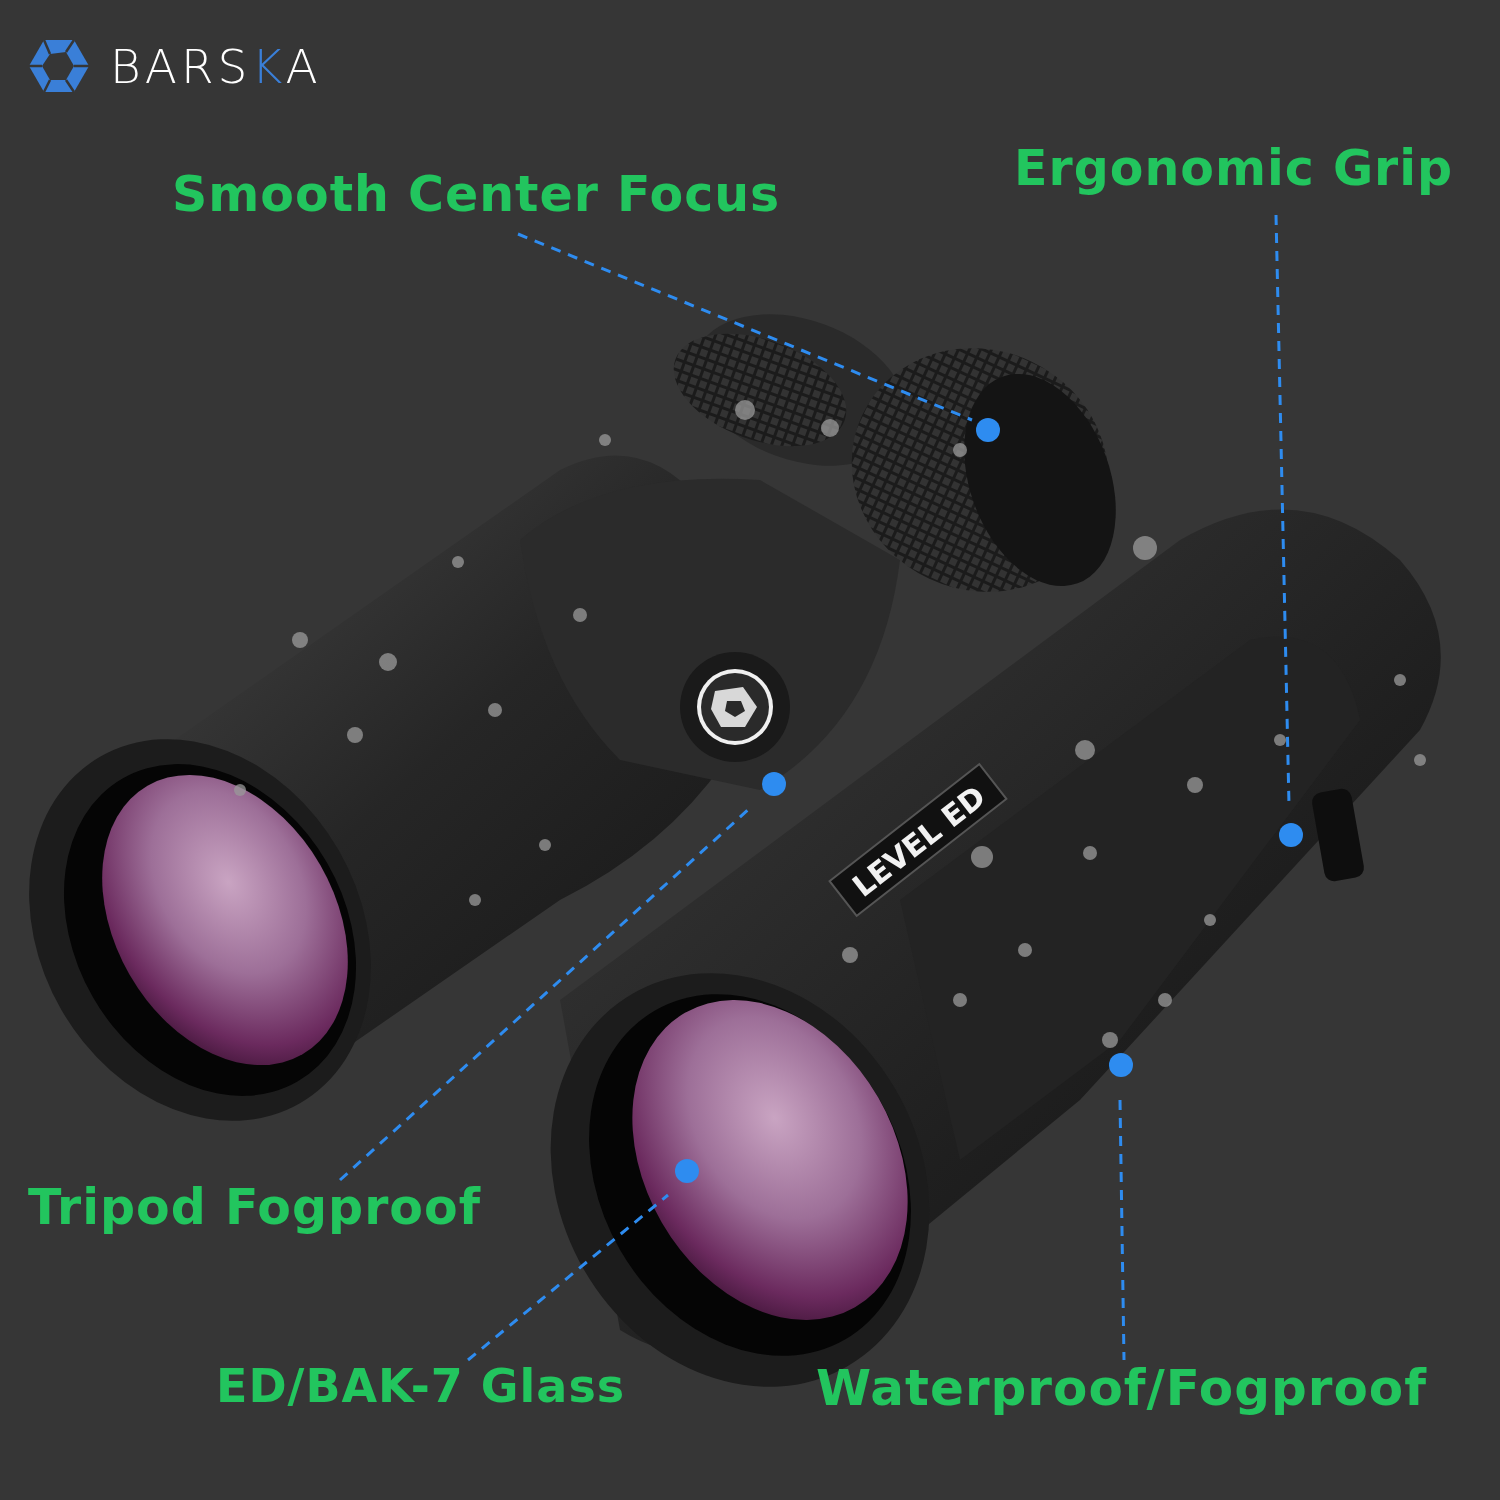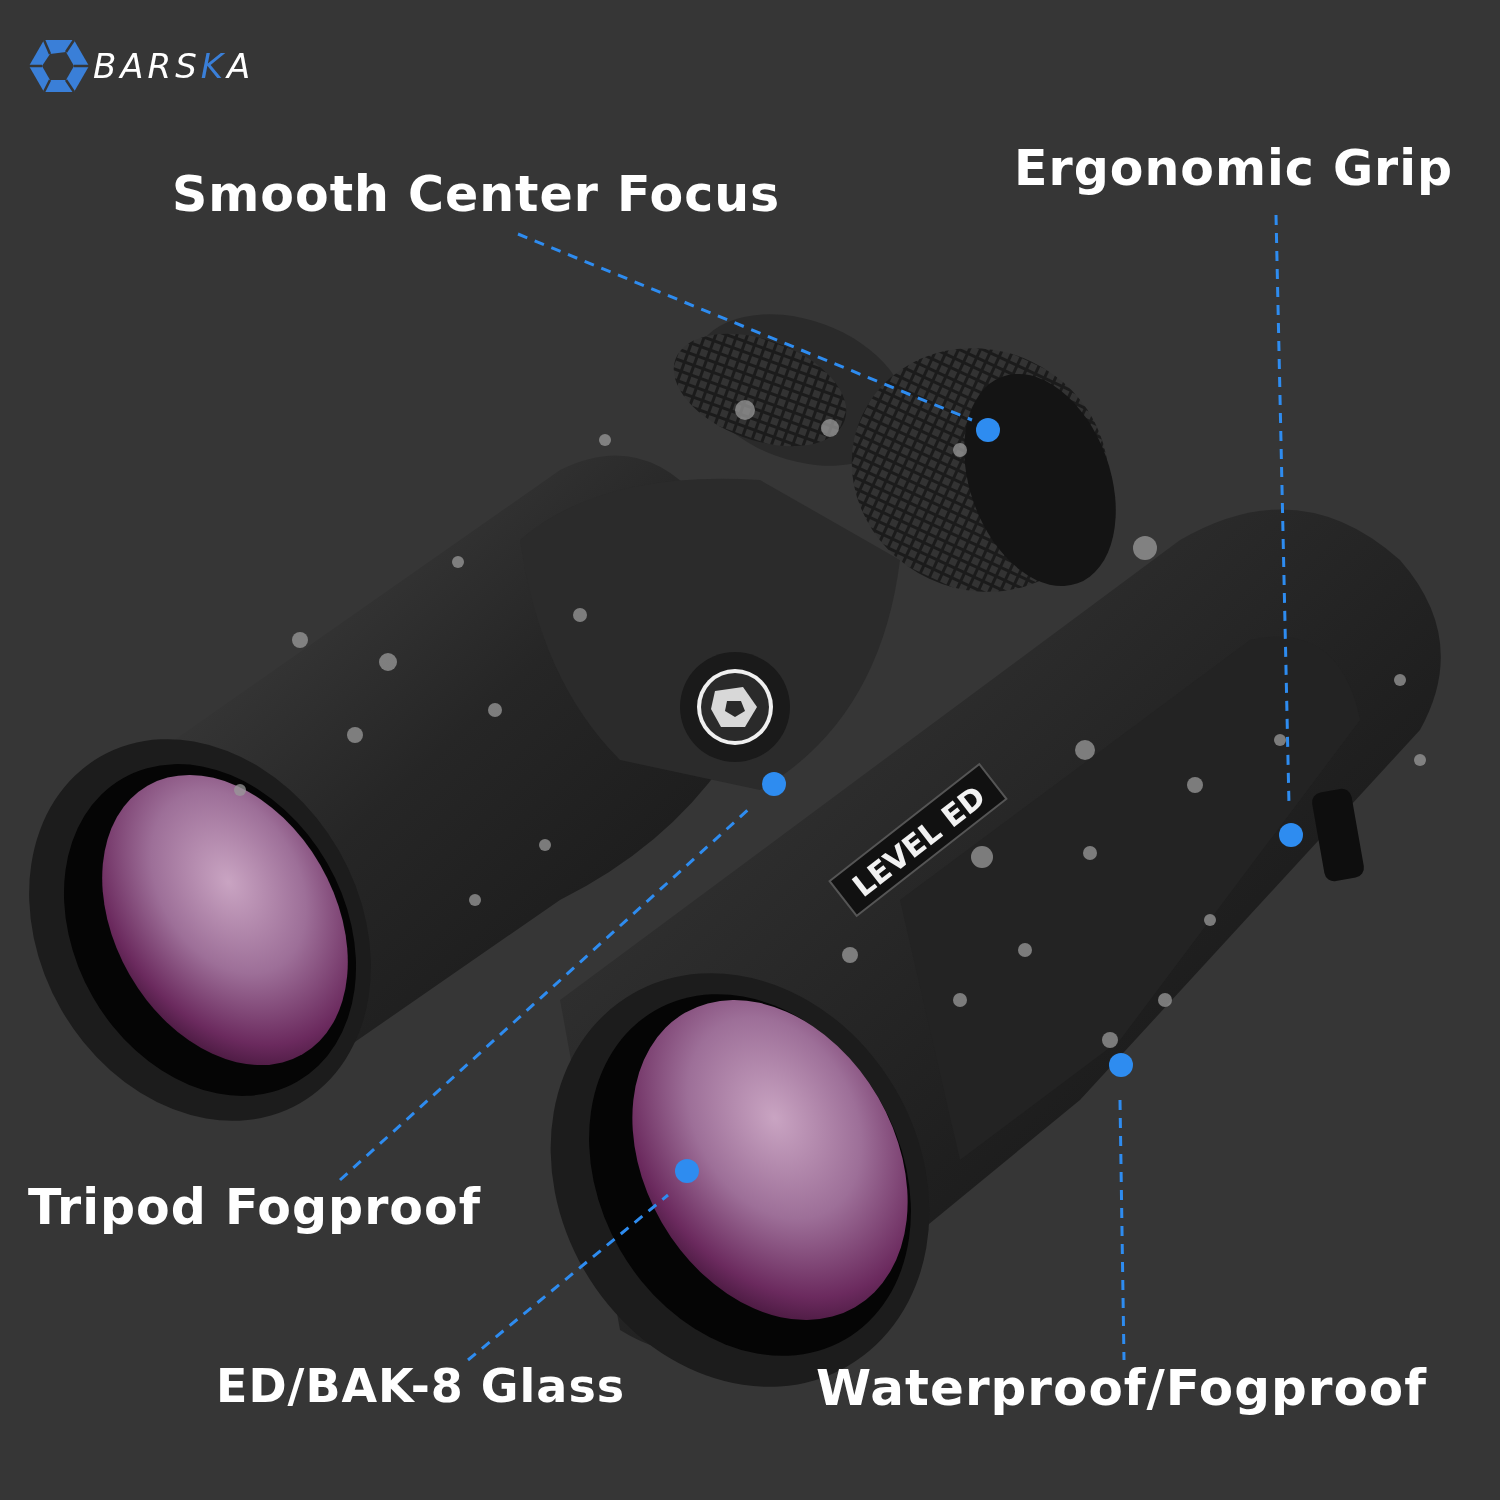--- a/index.html
+++ b/index.html
@@ -1,20 +1,20 @@
 <!DOCTYPE html>
 <html><head>
 <meta charset="utf-8">
 <style>
   html, body { margin:0; padding:0; }
   body { width:1500px; height:1500px; background:#363636; position:relative; overflow:hidden; font-family:"DejaVu Sans", sans-serif; }
   .logo { position:absolute; left:28px; top:38px; height:56px; display:flex; align-items:center; }
-  .logo-text { font-family:"DejaVu Sans", sans-serif; font-weight:300; font-size:34px; color:#ffffff; letter-spacing:4px; margin-left:3px; line-height:1;font-style:italic; }
+  .logo-text { font-family:"DejaVu Sans", sans-serif; font-weight:300; font-size:47px; color:#ffffff; letter-spacing:4px; margin-left:20px; line-height:1; }
   .logo-text .k { color:#3a7fd8; }
-  .label { position:absolute; font-family:"DejaVu Sans", sans-serif; font-weight:bold; color:#ffffff; font-size:49px; white-space:nowrap; line-height:1; letter-spacing:1px; }
+  .label { position:absolute; font-family:"DejaVu Sans", sans-serif; font-weight:bold; color:#22c55e; font-size:49px; white-space:nowrap; line-height:1; letter-spacing:1px; }
   #lbl-focus { left:172px; top:170px; }
   #lbl-grip { left:1014px; top:144px; }
   #lbl-tripod { left:28px; top:1183px; }
   #lbl-glass { left:216px; top:1363px; font-size:46px; }
   #lbl-water { left:816px; top:1363px; font-size:50px; }
   .art { position:absolute; left:0; top:0; width:1500px; height:1500px; }
 </style>
 </head>
 <body>
 
@@ -142,14 +142,14 @@
     <circle cx="1291" cy="835" r="12"></circle>
     <circle cx="774" cy="784" r="12"></circle>
     <circle cx="687" cy="1171" r="12"></circle>
     <circle cx="1121" cy="1065" r="12"></circle>
   </g>
 </svg>
 
 <div class="label" id="lbl-focus">Smooth Center Focus</div>
 <div class="label" id="lbl-grip">Ergonomic Grip</div>
 <div class="label" id="lbl-tripod">Tripod Fogproof</div>
-<div class="label" id="lbl-glass">ED/BAK-8 Glass</div>
+<div class="label" id="lbl-glass">ED/BAK-7 Glass</div>
 <div class="label" id="lbl-water">Waterproof/Fogproof</div>
 
 </body></html>

